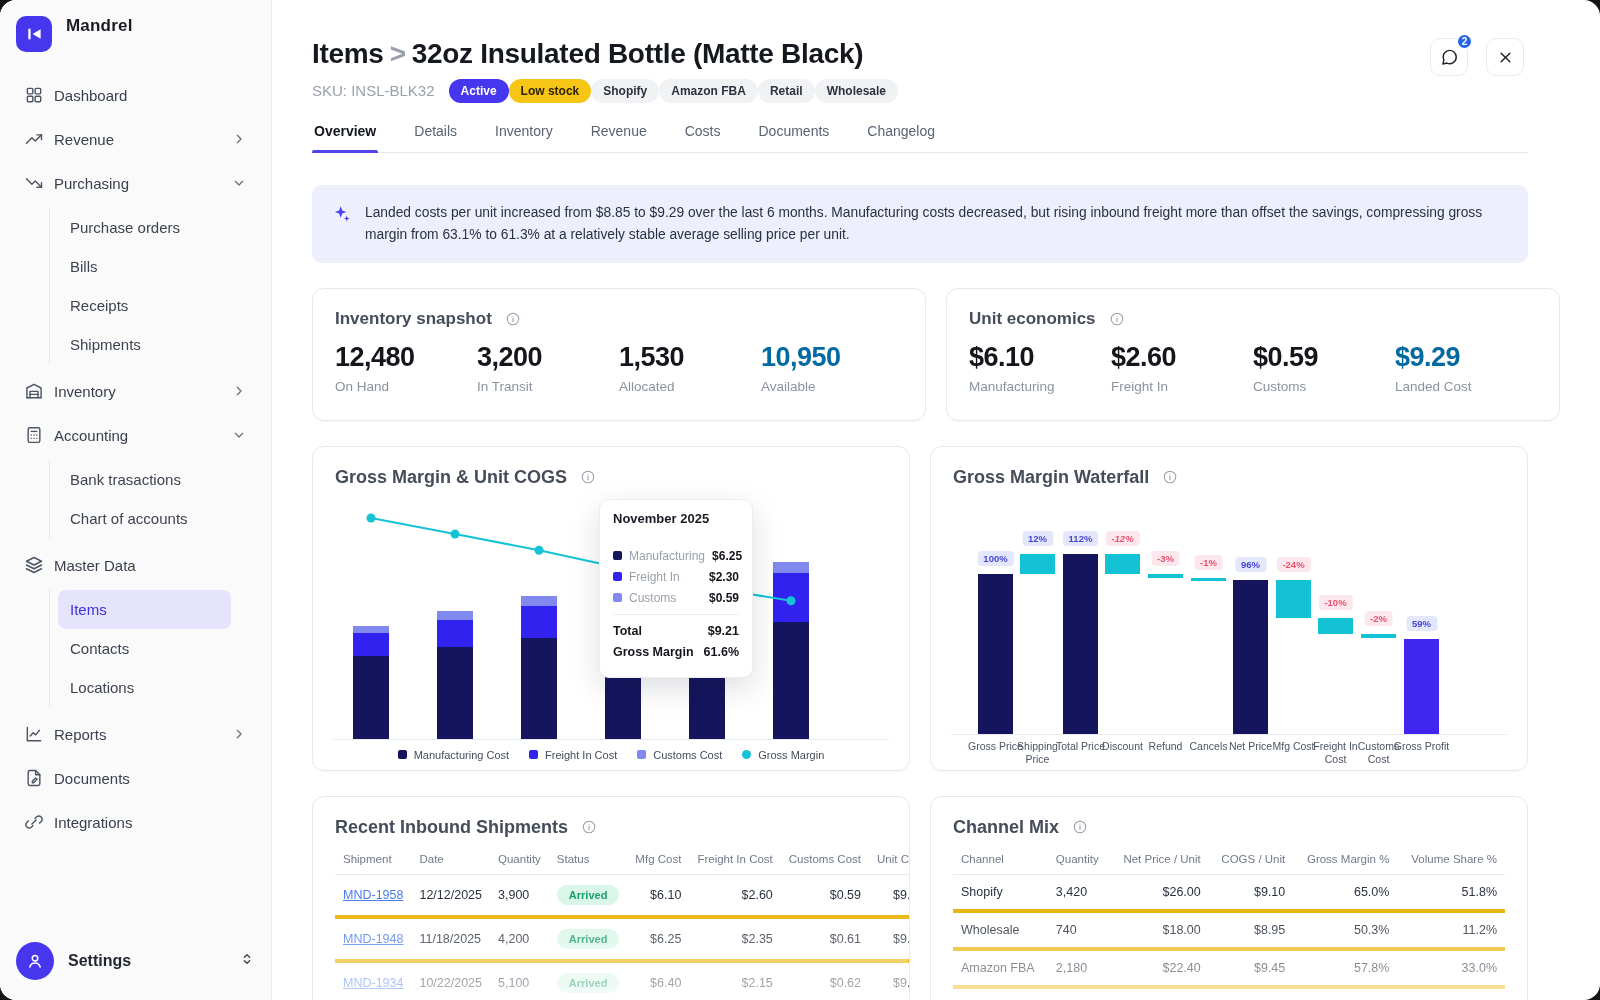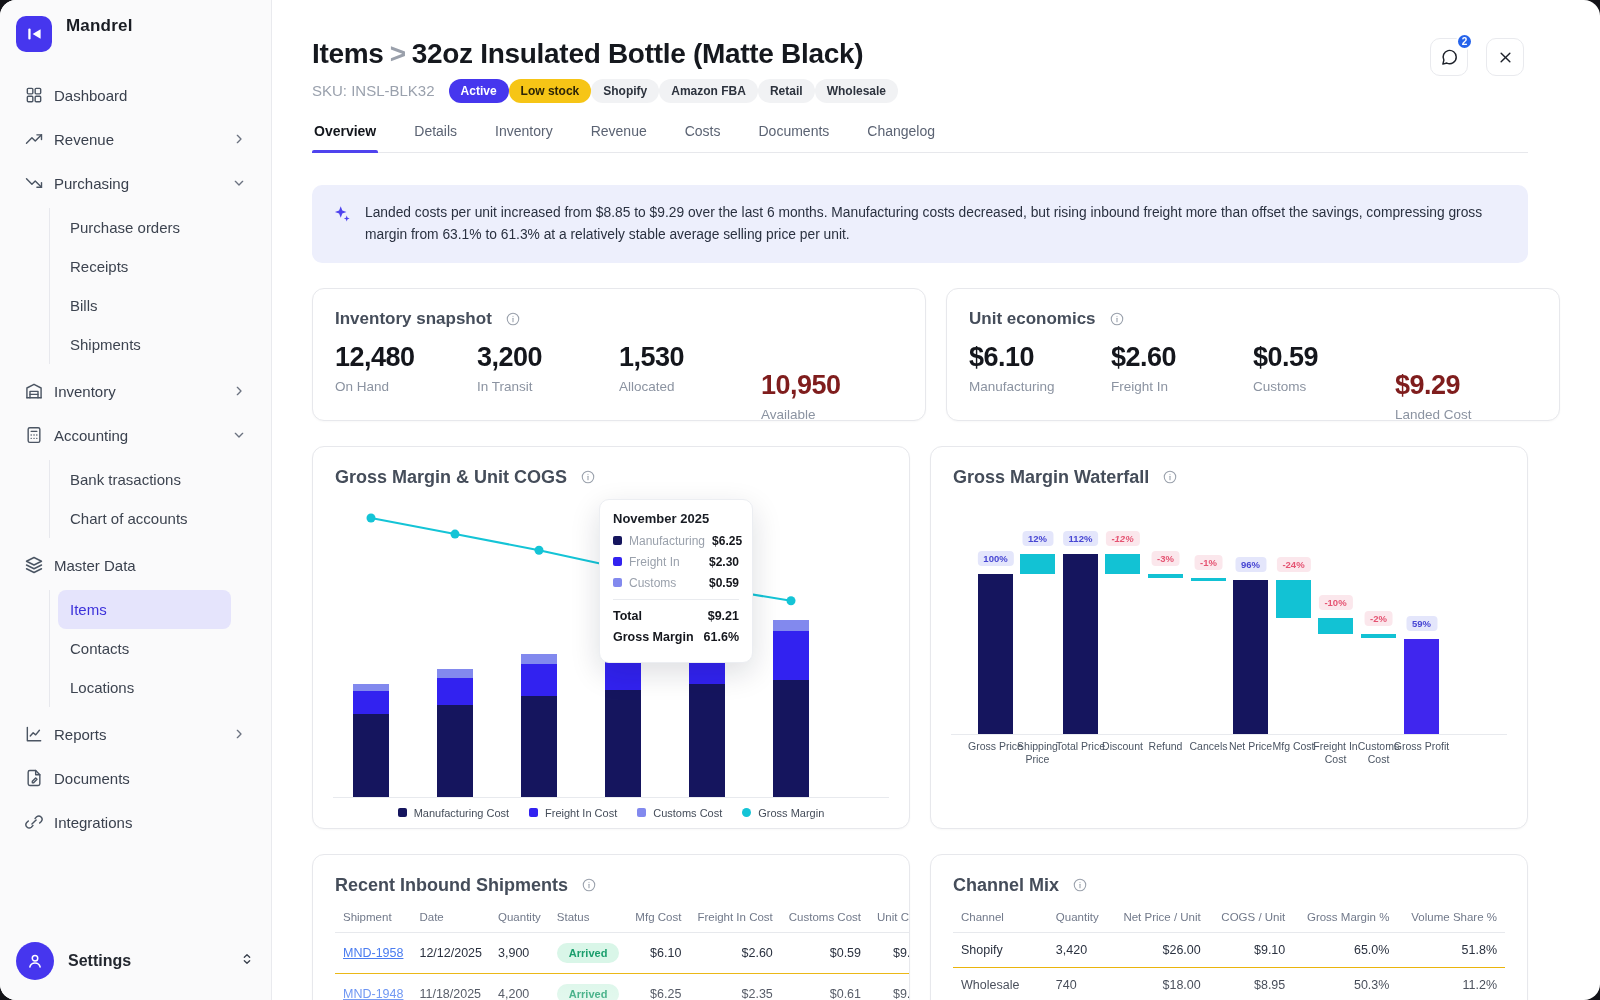--- a/index.html
+++ b/index.html
@@ -58,54 +58,54 @@
   .card { position:relative; flex:1; background:#fff; border:1px solid #e7e8ec; border-radius:12px; box-shadow:0 1px 2px rgba(16,24,40,.03); }
   .card-title-row { display:flex; align-items:center; gap:13px; padding:20px 22px 0 22px; }
   .card-title { font-size:18px; font-weight:600; color:#454d5a; }
   .stat-card { height:133px; }
   .stat-card .card-title { font-size:17px; }
   .info-ic { display:flex; color:#9aa1ac; }
   .info-ic svg { width:16px; height:16px; fill:none; stroke:currentColor; stroke-width:1.6; stroke-linecap:round; }
   .stats { display:flex; padding:13px 22px 0 22px; }
   .stat { min-width:142px; }
   .stat-value { font-size:27px; font-weight:700; color:#14161c; letter-spacing:-.5px; }
-  .stat-value.hl { color:#7f1d1d;margin-top:28px; }
+  .stat-value.hl { color:#0369a1; }
   .stat-label { font-size:13.5px; color:#8b93a1; margin-top:6px; }
 
-  .chart-card { height:383px; }
+  .chart-card { height:325px; }
   .plot { position:absolute; left:20px; right:20px; top:45px; bottom:30px; border-bottom:1px solid #e8eaee; }
   .cbar { position:absolute; bottom:0; width:36px; display:flex; flex-direction:column; }
   .cbar .seg { width:100%; }
   .line-svg { position:absolute; inset:0; overflow:visible; z-index:2; }
   .legend { position:absolute; left:0; right:0; bottom:9px; display:flex; justify-content:center; gap:20px; }
   .legend-item { display:flex; align-items:center; gap:7px; font-size:11px; color:#454d5a; }
   .sw { width:9px; height:9px; border-radius:2px; }
   .sw.dot { border-radius:50%; }
 
   .tooltip { position:absolute; left:286px; top:52px; width:154px; background:#fff; border:1px solid #eceef2; border-radius:10px; box-shadow:0 10px 30px rgba(17,24,39,.14); padding:11px 13px; z-index:5; }
-  .tt-title { font-size:13px; font-weight:700; color:#181c24; margin-bottom:8px; }
+  .tt-title { font-size:13px; font-weight:700; color:#181c24; margin-bottom:23px; }
   .tt-row { display:flex; align-items:center; gap:7px; font-size:12px; color:#9aa1ac; margin-bottom:7px; }
   .tt-row .sw { flex:0 0 auto; }
   .tt-row .tt-val { margin-left:auto; color:#14161c; font-weight:700; }
   .tt-div { border-top:1px solid #e9ebef; margin:9px 0; }
   .tt-total { display:flex; font-size:12.5px; color:#14161c; font-weight:700; margin-bottom:7px; }
   .tt-total span:last-child { margin-left:auto; }
 
   .wf-plot { position:absolute; left:20px; right:20px; top:40px; bottom:8px; }
   .wf-axis { position:absolute; left:0; right:0; top:247px; border-top:1px solid #e8eaee; }
   .wf-bar { position:absolute; }
   .wf-pill { position:absolute; transform:translateX(-50%); font-size:9.5px; font-weight:700; padding:2px 6px; border-radius:4px; white-space:nowrap; }
   .wf-pill.pos { background:#e4e6fb; color:#4746d3; }
   .wf-pill.neg { background:#fbe7ec; color:#e55372; }
   .wf-lbl { position:absolute; top:253px; width:60px; transform:translateX(-50%); text-align:center; font-size:10.5px; line-height:1.3; color:#4b5563; }
 
   .table-card { height:280px; overflow:hidden; }
   .tbl { width:100%; border-collapse:collapse; margin-top:6px; }
   .tbl th { font-size:11.5px; font-weight:500; color:#71798a; text-align:left; padding:9px 8px; border-bottom:1px solid #e7e9ed; white-space:nowrap; }
-  .tbl td { font-size:12.5px; color:#2b3240; padding:10px 8px; border-bottom:1px solid #eab308; white-space:nowrap;margin-top:16px; }
+  .tbl td { font-size:12.5px; color:#2b3240; padding:10px 8px; border-bottom:4px solid #eab308; white-space:nowrap;margin-top:16px; }
   .tbl .r { text-align:right; }
   .tbl-wrap { padding:0 22px; }
   .link { color:#4a7cf0; text-decoration:underline; font-weight:500; cursor:pointer; }
   .pill-green { display:inline-block; background:#d9f6e8; color:#1a9e6c; font-size:11px; font-weight:600; padding:4px 12px; border-radius:999px; }
   .fade-overlay { position:absolute; left:1px; right:1px; bottom:0; top:110px; background:linear-gradient(to bottom, rgba(255,255,255,0) 0%, rgba(255,255,255,.55) 45%, #ffffff 88%); pointer-events:none; z-index:3; }
 </style>
 </head>
 <body>
 
 <div class="app">
@@ -157,22 +157,22 @@
           </span>
           <span>Purchasing</span>
           <span class="chev">
             <svg viewBox="0 0 24 24">
               <polyline points="6.5 9.5 12 15 17.5 9.5"></polyline>
             </svg>
           </span>
         </div>
         <div class="sub-list">
           <div class="sub-item">Purchase orders</div>
+          <div class="sub-item">Bills</div>
           <div class="sub-item">Receipts</div>
-          <div class="sub-item">Bills</div>
           <div class="sub-item">Shipments</div>
         </div>
         <div class="nav-item">
           <span class="nav-icon">
             <svg viewBox="0 0 24 24">
               <path d="M3.5 20V8.4L12 4l8.5 4.4V20"></path>
               <path d="M7.2 20v-7.6h9.6V20"></path>
               <line x1="7.2" y1="16" x2="16.8" y2="16"></line>
               <line x1="3.5" y1="20" x2="20.5" y2="20"></line>
             </svg>

